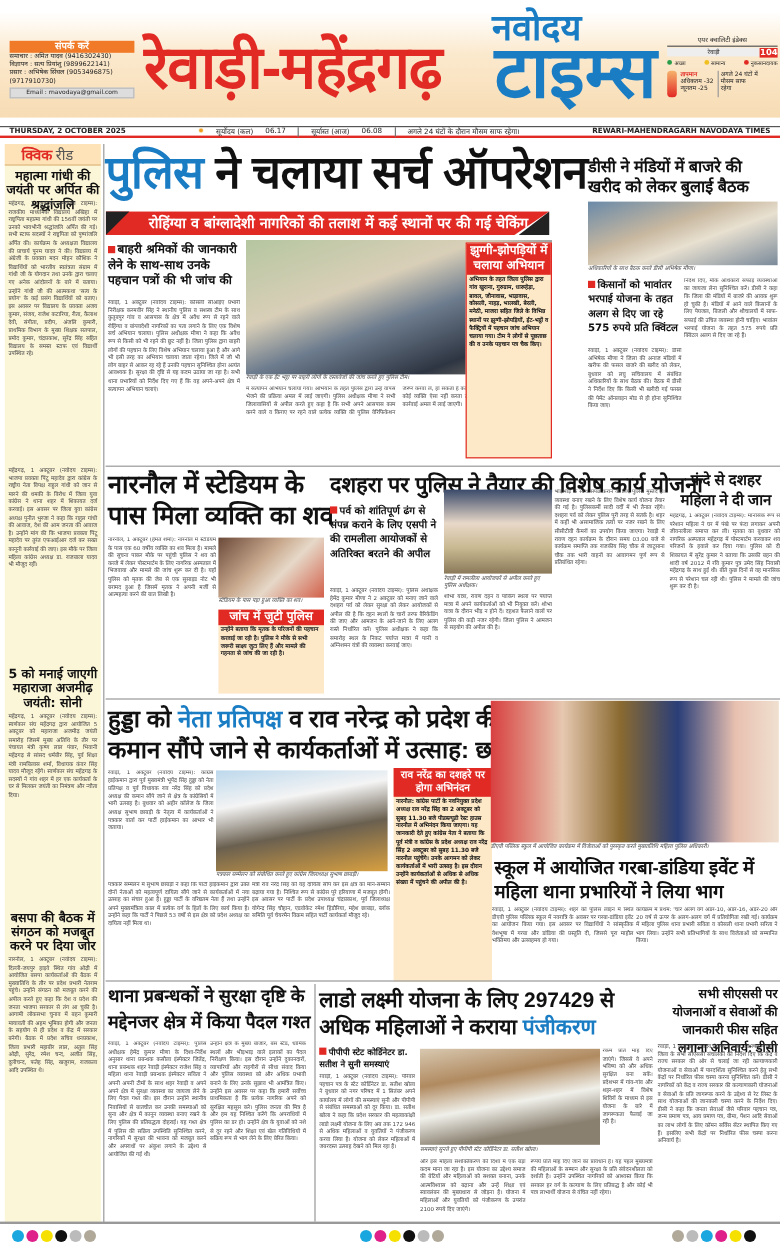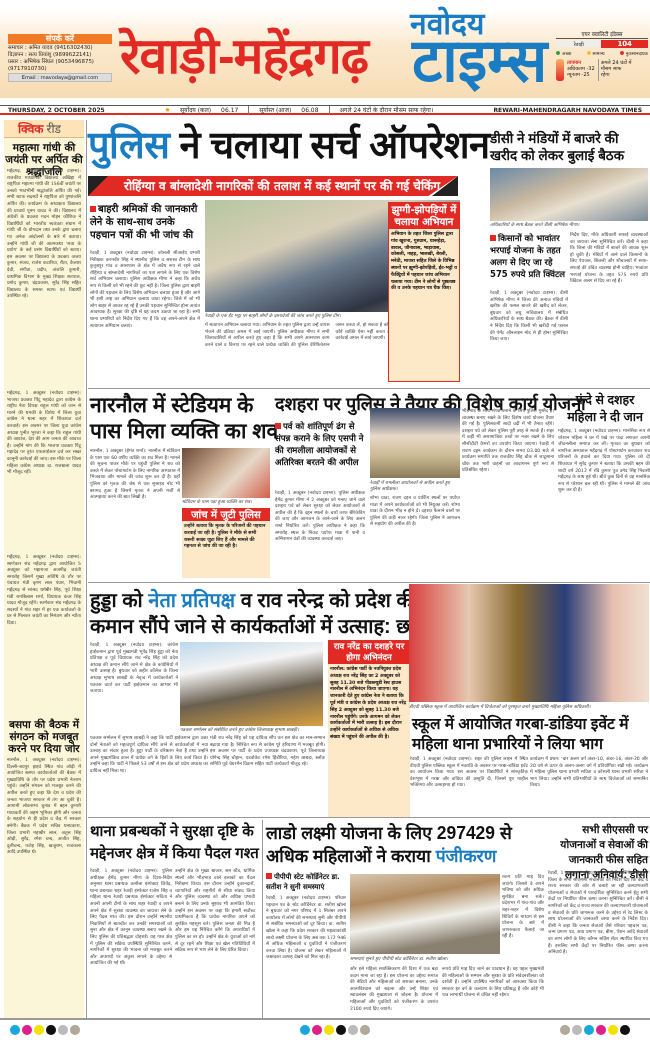--- a/index.html
+++ b/index.html
@@ -10,21 +10,21 @@
 .contact .hd{background:#f07a28;color:#fff;font-size:8px;font-weight:bold;text-align:center;height:10px;line-height:10px}
 .contact .ln{font-size:5.4px;line-height:7px;color:#222;white-space:nowrap}
 .contact .em{font-size:5px;background:#ddd;border:1px solid #bbb;margin-top:1px;text-align:center;line-height:7px}
 .title-red{left:120px;top:30px;font-family:"Liberation Sans",sans-serif;font-weight:bold;font-size:50px;color:#e22a25;line-height:52px;letter-spacing:-1px}
 .title-blue-top{left:410px;top:8px;font-family:"Liberation Sans",sans-serif;font-weight:bold;font-size:30px;color:#1a7dc4;line-height:32px}
 .title-blue{left:412px;top:36px;font-family:"Liberation Sans",sans-serif;font-weight:bold;font-size:60px;color:#1a7dc4;line-height:50px}
 .aqi{left:556px;top:30px;width:92px;font-size:5px}
 .aqi .t{text-align:center;border-bottom:1px solid #555;font-size:5.5px;line-height:8px}
 .aqi .row{display:flex;justify-content:space-between;align-items:center;height:9px}
 .aqi .city{background:#eee;flex:1;text-align:center}
-.aqi .val{background:#e22a25;color:#fff;font-weight:bold;padding:0 16px;font-size:7px}
+.aqi .val{background:#e22a25;color:#fff;font-weight:bold;padding:0 0;font-size:7px}
 .aqi .dots{display:flex;gap:6px;font-size:4.5px}
 .aqi .dot{display:inline-block;width:4px;height:4px;border-radius:50%;margin-right:2px}
 .weather{display:flex;gap:3px;margin-top:2px}
 .thermo{width:8px;height:22px;background:linear-gradient(#f6b26b,#e22a25);border-radius:3px}
 .weather .tx{font-size:5px;line-height:6px}
 .weather .tx b{color:#e22a25}
 .dateline{left:0;top:105px;width:650px;height:10px;border-top:1px solid #555;border-bottom:2px solid #e22a25;font-size:6px;display:flex;align-items:center;padding:0 8px;gap:10px;white-space:nowrap}
 .dateline .sep{border-left:1px solid #777;height:8px}
 .sun{color:#f0a020}
 .col-left{left:4px;top:120px;width:80px;height:900px;background:#fcf6d8}
@@ -110,20 +110,21 @@
       <span>रीड</span>
   </div>
   <div>
     <div class="lh" style="height:26px">महात्मा गांधी की जयंती पर अर्पित की श्रद्धांजलि</div>
     <div class="lb" style="height:222px;overflow:hidden">महेंद्रगढ़, 1 अक्टूबर (नवोदय टाइम्स): राजकीय माध्यमिक विद्यालय अखिहा में राष्ट्रपिता महात्मा गांधी की 156वीं जयंती पर उनको भावभीनी श्रद्धांजलि अर्पित की गई। सभी स्टाफ सदस्यों ने राष्ट्रपिता को पुष्पांजलि अर्पित की। कार्यक्रम के अध्यक्षता विद्यालय की प्राचार्य पूनम यादव ने की। विद्यालय में अंग्रेजी के प्रवक्ता मदन मोहन कौशिक ने विद्यार्थियों को भारतीय स्वतंत्रता संग्राम में गांधी जी के योगदान तथा उनके द्वारा चलाए गए अनेक आंदोलनों के बारे में बताया। उन्होंने गांधी जी की आत्मकथा 'सत्य के प्रयोग' के कई प्रसंग विद्यार्थियों को बताए। इस अवसर पर विद्यालय के प्रवक्ता अजय कुमार, संजय, राजेश कटारिया, रीता, कैलाश देवी, संगीता, प्रदीप, अंजलि कुमारी, प्राथमिक विभाग के मुख्य शिक्षक सतपाल, प्रमोद कुमार, चंद्रप्रकाश, सुरेंद्र सिंह सहित विद्यालय के समस्त स्टाफ एवं विद्यार्थी उपस्थित रहे।</div>
   </div>
   <div>
     <div class="lb" style="height:164px;overflow:hidden">महेंद्रगढ़, 1 अक्टूबर (नवोदय टाइम्स): भाजपा प्रवक्ता पिंटू महादेव द्वारा कांग्रेस के राष्ट्रीय नेता विपक्ष राहुल गांधी को जान से मारने की धमकी के विरोध में जिला युवा कांग्रेस ने थाना शहर में शिकायत दर्ज करवाई। इस अवसर पर जिला युवा कांग्रेस अध्यक्ष पुनीत भुरजा ने कहा कि राहुल गांधी की आवाज, देश की आम जनता की आवाज है। उन्होंने मांग की कि भाजपा प्रवक्ता पिंटू महादेव पर तुरंत एफआईआर दर्ज कर सख्त कानूनी कार्रवाई की जाए। इस मौके पर जिला महिला कांग्रेस अध्यक्ष डा. राजबाला यादव भी मौजूद रहीं।</div>
   </div>
   <div>
+    <div class="lh" style="height:38px">5 को मनाई जाएगी महाराजा अजमीढ़ जयंती: सोनी</div>
     <div class="lb" style="height:162px;overflow:hidden">महेंद्रगढ़, 1 अक्टूबर (नवोदय टाइम्स): स्वर्णकार संघ महेंद्रगढ़ द्वारा आयोजित 5 अक्टूबर को महाराजा अजमीढ़ जयंती समारोह जिसमें मुख्य अतिथि के तौर पर पंचायत मंत्री कृष्ण लाल पंवार, भिवानी महेंद्रगढ़ से सांसद धर्मबीर सिंह, पूर्व शिक्षा मंत्री रामबिलास शर्मा, विधायक कंवर सिंह यादव मौजूद रहेंगे। स्वर्णकार संघ महेंद्रगढ़ के सदस्यों ने गांव शहर में हर एक कार्यकर्ता के घर से मिलकर जयंती का निमंत्रण और न्यौता दिया।</div>
   </div>
   <div>
     <div class="lh" style="height:38px">बसपा की बैठक में संगठन को मजबूत करने पर दिया जोर</div>
     <div class="lb" style="height:130px;overflow:hidden">नारनौल, 1 अक्टूबर (नवोदय टाइम्स): दिल्ली-जयपुर हाइवे स्थित गांव ओढ़ी में आयोजित बसपा कार्यकर्ताओं की बैठक में मुख्यातिथि के तौर पर प्रदेश प्रभारी नेतराम पहुंचे। उन्होंने संगठन को मजबूत करने की अपील करते हुए कहा कि देश व प्रदेश की जनता भाजपा सरकार से तंग आ चुकी है। आगामी लोकसभा चुनाव में बहन कुमारी मायावती की अहम भूमिका होगी और जनता के सहयोग से ही प्रदेश व केंद्र में सरकार बनेगी। बैठक में प्रदेश सचिव धनप्रकाश, जिला प्रभारी महाबीर लाल, अतुल सिंह ओढ़ी, सुरेंद्र, रमेश चन्द, अजीत सिंह, दुलीचन्द, फतेह सिंह, खजुराम, राजकला आदि उपस्थित थे।</div>
   </div>
 </div>
 <div class="abs vr" style="left:86px;top:120px;height:900px"></div>
 
 <div class="abs big-hl">

